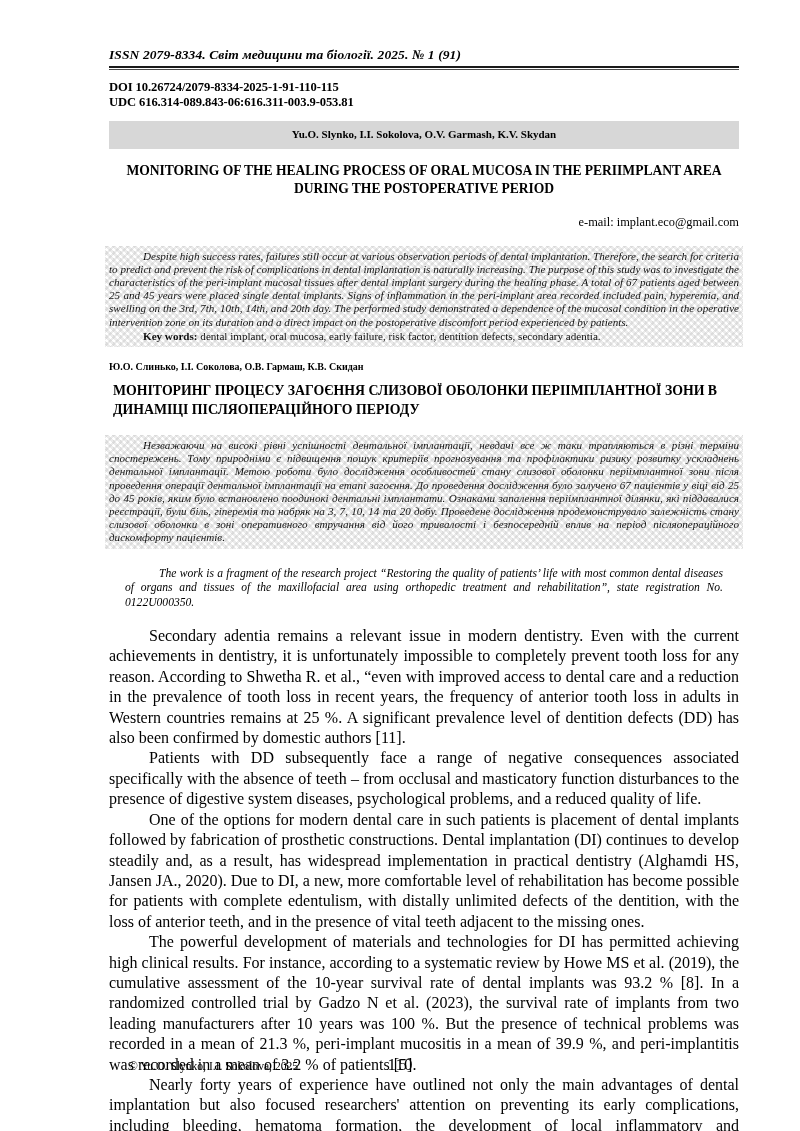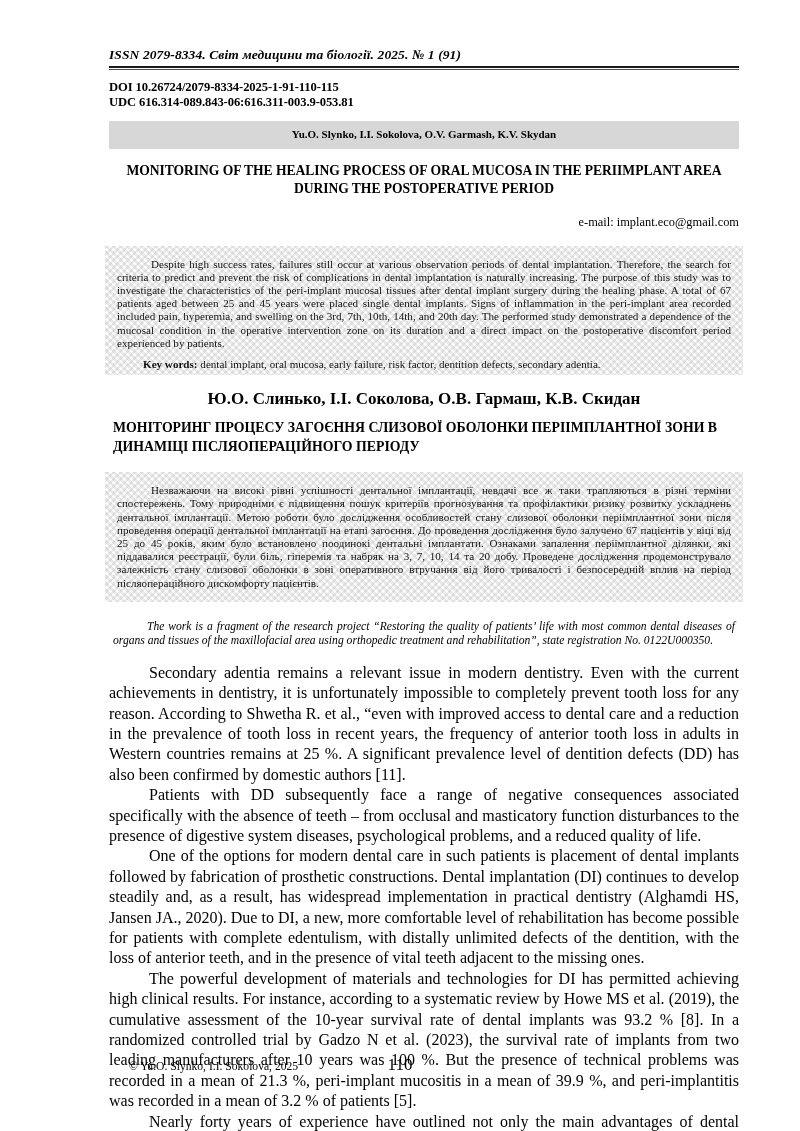--- a/index.html
+++ b/index.html
@@ -83,22 +83,23 @@
   
   .abstract {
     position: relative;
     font-size: 11.1px;
     line-height: 13.2px;
     text-align: justify;
     margin-top: 16px;
     padding: 4px 0 4px 0;
   }
   .abstract p {
-    margin: 8px;
+    margin: 0;
     text-indent: 34px;
+    font-style: italic;
   }
   .abstract .kw {
     text-indent: 34px;
     margin-top: 1px;
   }
   .kw b { font-weight: bold; }
 
   .watermark {
     position: absolute;
     left: -4px;
@@ -109,44 +110,43 @@
     opacity: 0.5;
     background-image:
       linear-gradient(135deg, rgba(120,120,120,0.30) 25%, transparent 25%, transparent 50%, rgba(120,120,120,0.30) 50%, rgba(120,120,120,0.30) 75%, transparent 75%),
       linear-gradient(45deg, rgba(120,120,120,0.30) 25%, transparent 25%, transparent 50%, rgba(120,120,120,0.30) 50%, rgba(120,120,120,0.30) 75%, transparent 75%);
     background-size: 7px 7px, 7px 7px;
     background-position: 0 0, 0 0;
   }
 
   
   .authors-ua {
-    text-align: center;
-    font-weight: bold;
-    font-size: 17px;
+    font-weight: bold;
+    font-size: 10px;
     margin-top: 14px;
   }
   .title-ua {
     text-align: left;
     font-weight: bold;
     font-size: 13.8px;
     line-height: 19px;
     margin-top: 9px;
     padding: 0 4px;
   }
 
   
   .project-note {
     font-style: italic;
     font-size: 11.6px;
     line-height: 14.5px;
     text-align: justify;
     margin-top: 18px;
   }
   .project-note p {
-    margin: 4px;
+    margin: 16px;
     text-indent: 34px;
   }
 
   
   .body {
     font-size: 16px;
     line-height: 20.4px;
     text-align: justify;
     margin-top: 14px;
   }

